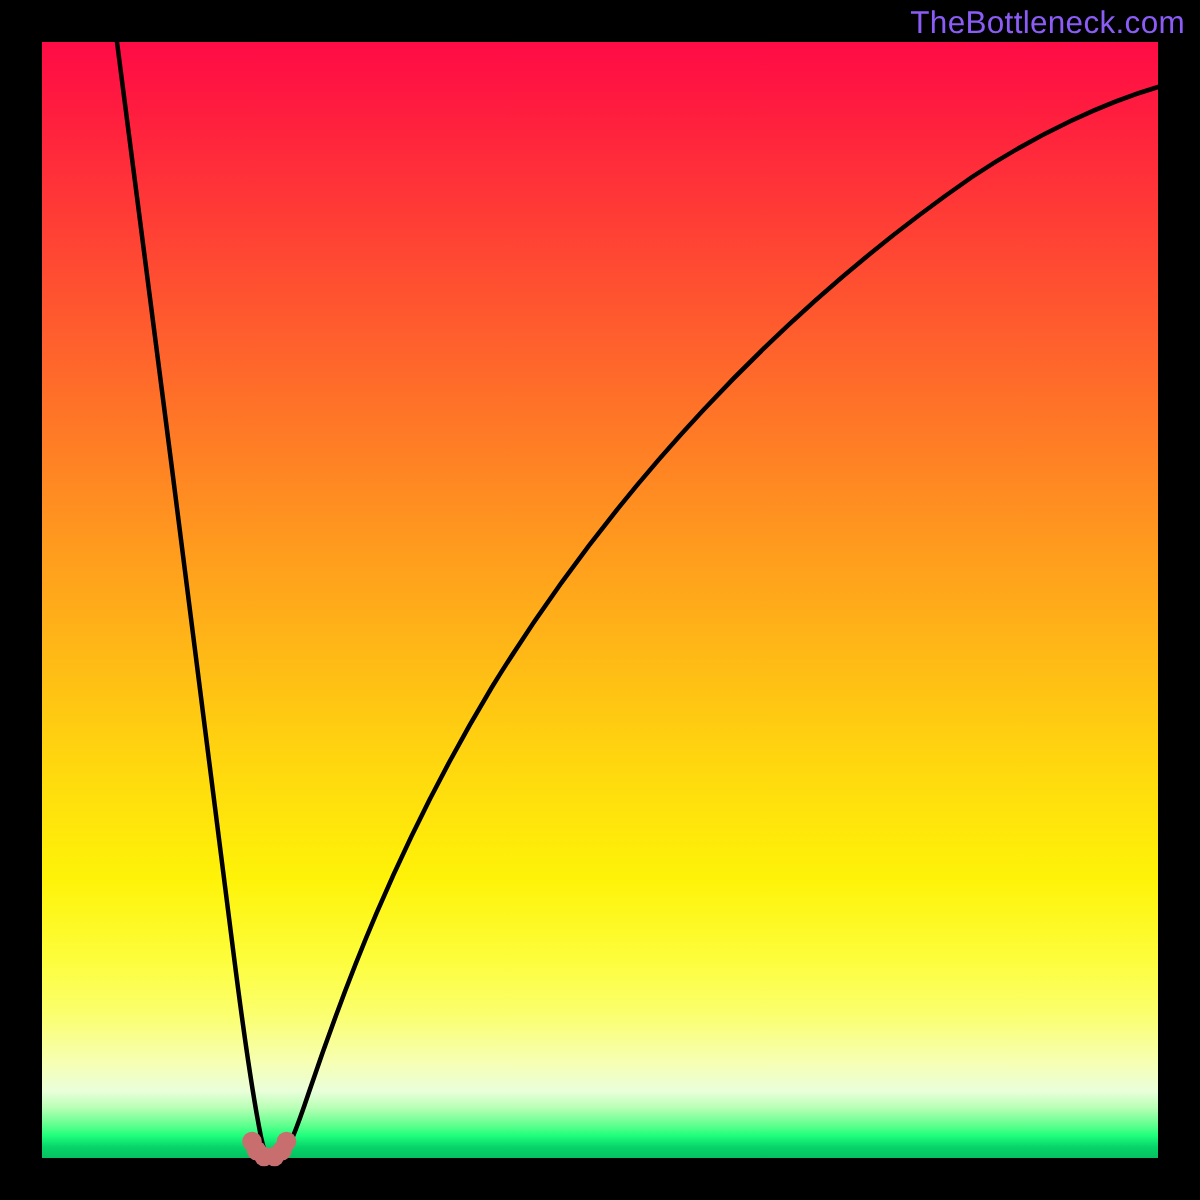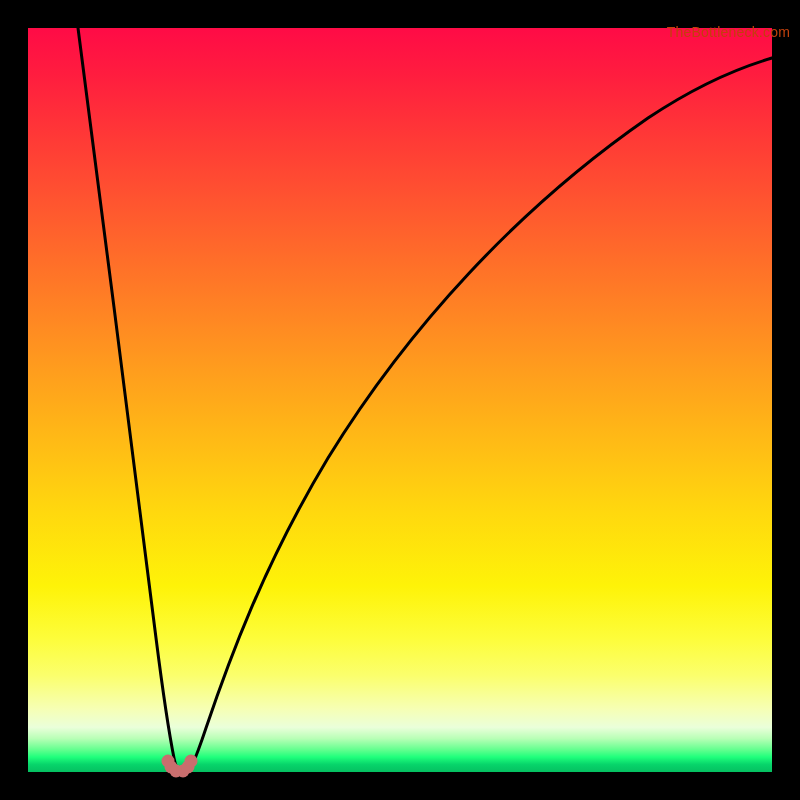--- a/index.html
+++ b/index.html
@@ -43,24 +43,24 @@
       #eaffda 94%,
       #b8ffb6 95.5%,
       #63ff8f 97%,
       #1fff7c 98%,
       #07d46a 99%,
       #05c061 100%
     );
   }
   .watermark {
     position: absolute;
-    top: 24px;
+    top: 4px;
     right: 10px;
-    color: #c2410c;
-    font-size: 14px;
+    color: #8b5cf6;
+    font-size: 21px;
     letter-spacing: 0.2px;
     user-select: none;
   }
   svg.curve {
     position: absolute;
     left: 0;
     top: 0;
     width: 744px;
     height: 744px;
     overflow: visible;

